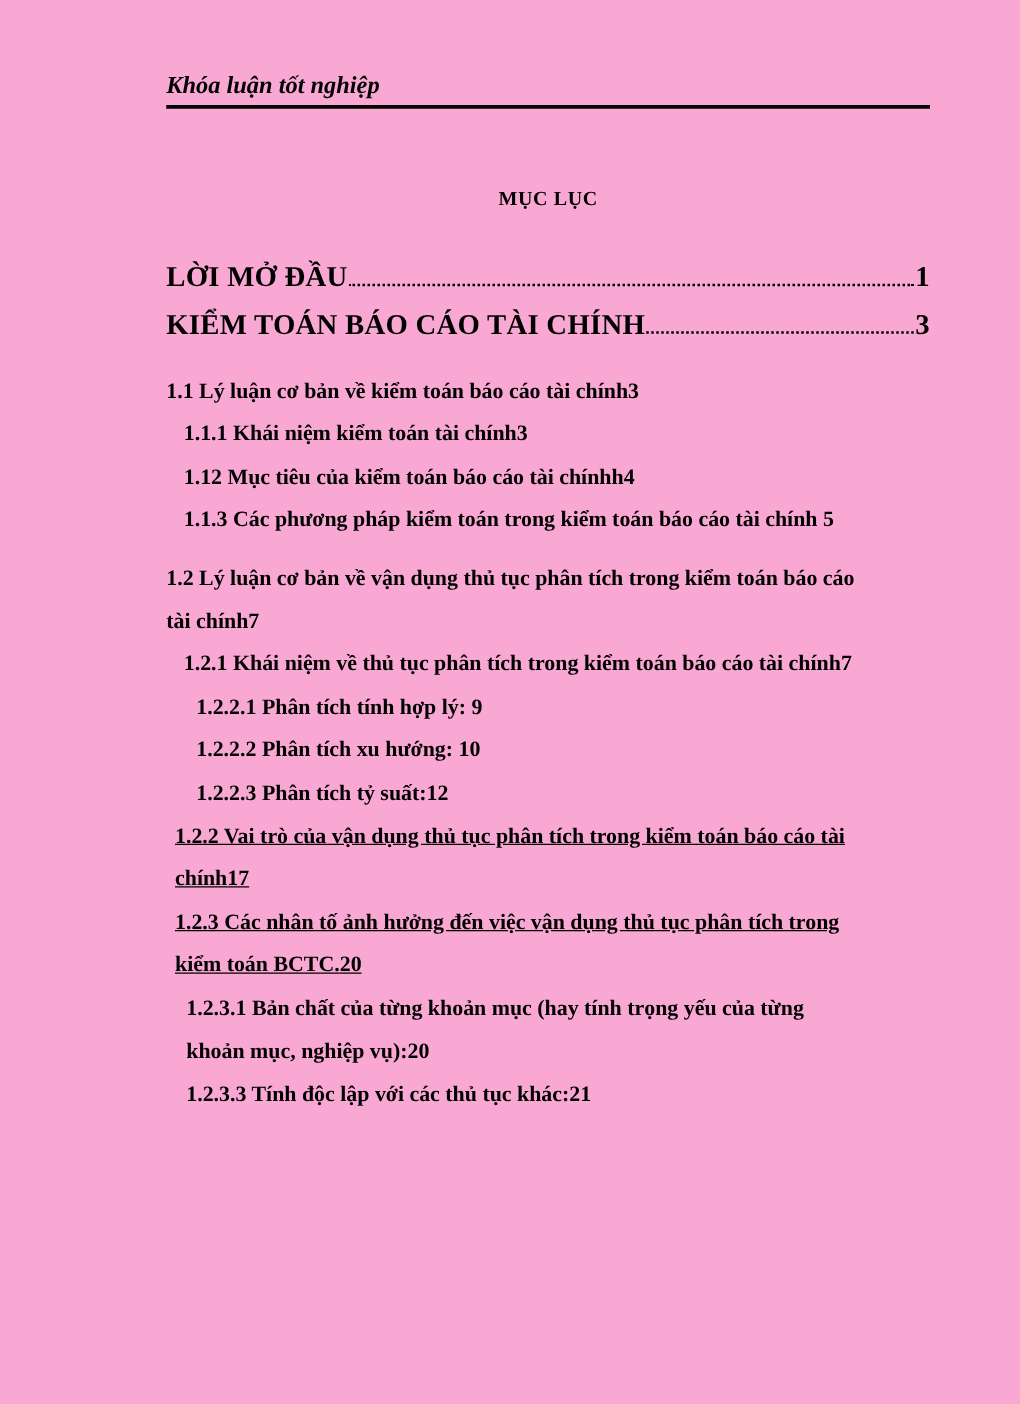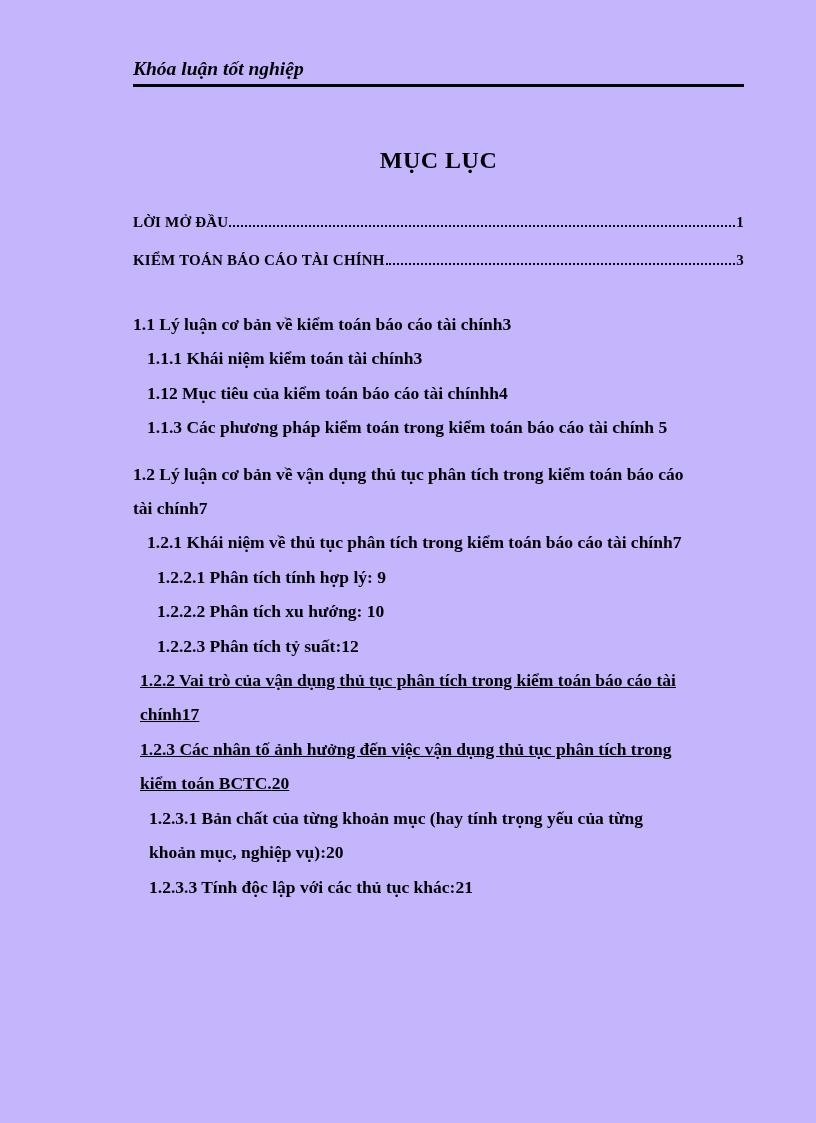--- a/index.html
+++ b/index.html
@@ -1,48 +1,48 @@
 <!DOCTYPE html>
 <html><head>
 <meta charset="utf-8">
 <style>
   html, body { margin: 0; padding: 0; background: #ffffff; }
   .page {
     position: relative;
     width: 816px;
     height: 1123px;
-    background: #c4b5fd;
+    background: #f9a8d4;
     color: #000000;
     font-family: "Liberation Serif", "DejaVu Serif", serif;
     font-weight: bold;
     overflow: hidden;
   }
   .running-header {
     margin: 56px 72px 0 133px;
     font-size: 19.5px;
     line-height: 26px;
     font-style: italic;
     font-weight: bold;
     border-bottom: 3px solid #000;
     padding-bottom: 2px;
   }
   .doc-title {
     margin: 59px 72px 0 133px;
     text-align: center;
-    font-size: 24px;
+    font-size: 16px;
     line-height: 28px;
     letter-spacing: 0.5px;
   }
   .toc {
     margin: 29px 72px 0 133px;
     font-size: 17.5px;
   }
   .entry { line-height: 34.4px; }
-  .entry.caps { line-height: 38px; font-size: 15px; letter-spacing: 0.2px; }
-  .gap-before-11 { margin-top: 28px; }
+  .entry.caps { line-height: 38px; font-size: 23px; letter-spacing: 0.2px; }
+  .gap-before-11 { margin-top: 16px; }
   .gap-before-12 { margin-top: 12px; }
   .ind1 { padding-left: 7px; text-decoration: underline; }
   .ind2 { padding-left: 14px; }
   .ind3 { padding-left: 16px; }
   .ind4 { padding-left: 24px; }
   .t { white-space: pre-wrap; }
   .row-flex { display: flex; align-items: baseline; }
   .row-flex .t { white-space: nowrap; }
   .leader {
     flex: 1 1 12px;

